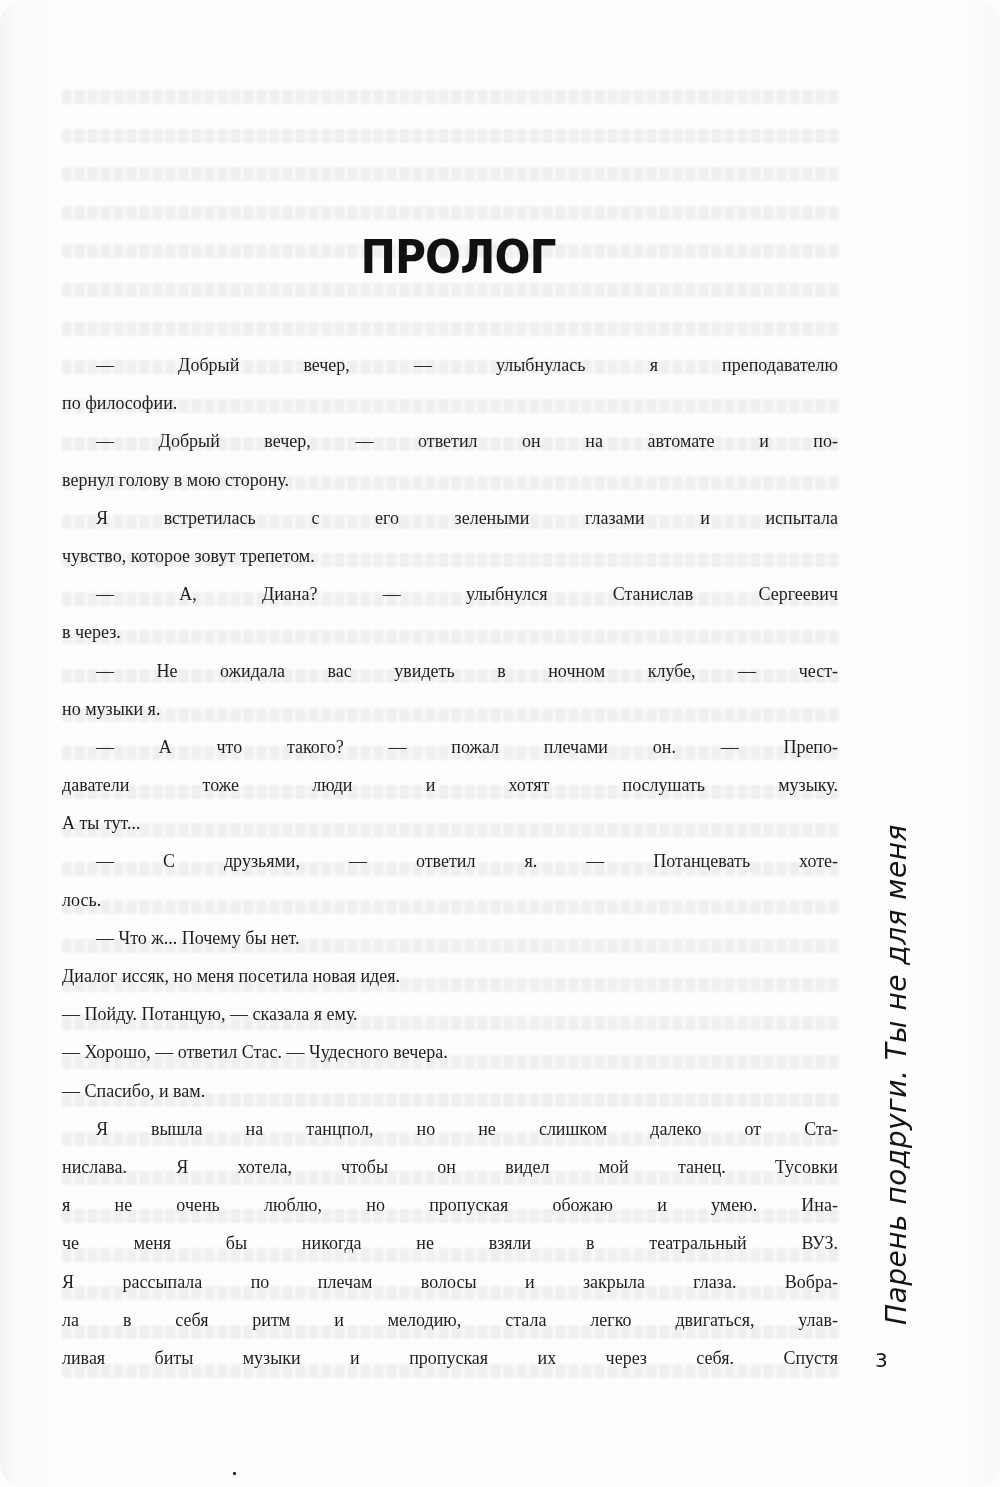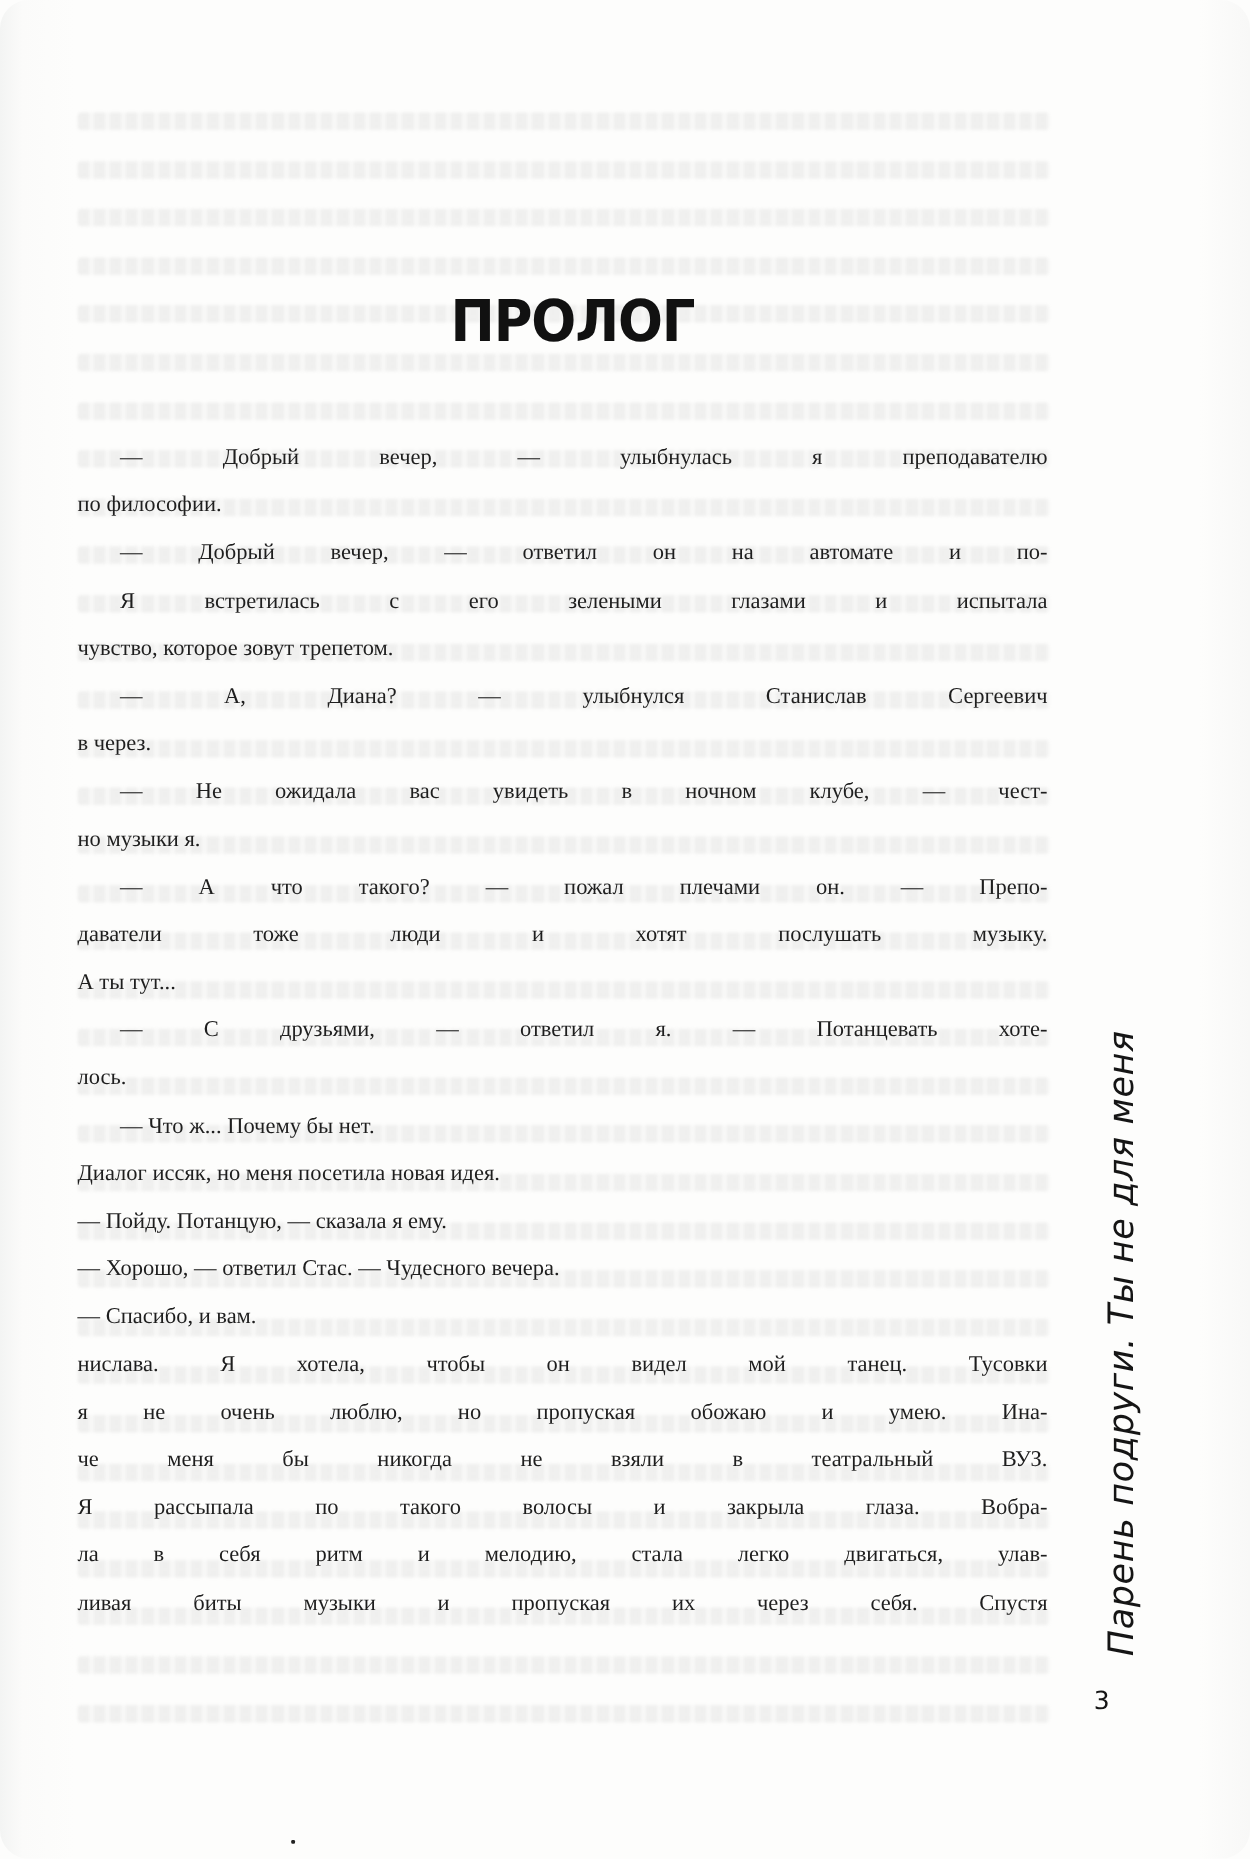--- a/index.html
+++ b/index.html
@@ -101,40 +101,42 @@
     <div class="ghost-line"></div>
     <div class="ghost-line"></div>
   </div>
 
   <div class="title">ПРОЛОГ</div>
 
   <div class="body-text" id="body-text">
       <span class="ln indent" style="white-space: normal;">— Добрый вечер, — улыбнулась я преподавателю</span>
       <span class="ln last">по философии.</span>
       <span class="ln indent" style="white-space: normal;">— Добрый вечер, — ответил он на автомате и по-</span>
+      <span class="ln last">вернул голову в мою сторону.</span>
       <span class="ln indent" style="white-space: normal;">Я встретилась с его зелеными глазами и испытала</span>
       <span class="ln last">чувство, которое зовут трепетом.</span>
       <span class="ln indent" style="white-space: normal;">— А, Диана? — улыбнулся Станислав Сергеевич</span>
       <span class="ln last">в через.</span>
       <span class="ln indent" style="white-space: normal;">— Не ожидала вас увидеть в ночном клубе, — чест-</span>
       <span class="ln last">но музыки я.</span>
       <span class="ln indent" style="white-space: normal;">— А что такого? — пожал плечами он. — Препо-</span>
       <span class="ln" style="white-space: normal;">даватели тоже люди и хотят послушать музыку.</span>
       <span class="ln last">А ты тут...</span>
       <span class="ln indent" style="white-space: normal;">— С друзьями, — ответил я. — Потанцевать хоте-</span>
       <span class="ln last">лось.</span>
       <span class="ln indent last">— Что ж... Почему бы нет.</span>
       <span class="ln last">Диалог иссяк, но меня посетила новая идея.</span>
       <span class="ln last">— Пойду. Потанцую, — сказала я ему.</span>
       <span class="ln last">— Хорошо, — ответил Стас. — Чудесного вечера.</span>
       <span class="ln last">— Спасибо, и вам.</span>
+      <span class="ln indent" style="white-space: normal;">Я вышла на танцпол, но не слишком далеко от Ста-</span>
       <span class="ln" style="white-space: normal;">нислава. Я хотела, чтобы он видел мой танец. Тусовки</span>
       <span class="ln" style="white-space: normal;">я не очень люблю, но пропуская обожаю и умею. Ина-</span>
       <span class="ln" style="white-space: normal;">че меня бы никогда не взяли в театральный ВУЗ.</span>
-      <span class="ln" style="white-space: normal;">Я рассыпала по такого волосы и закрыла глаза. Вобра-</span>
+      <span class="ln" style="white-space: normal;">Я рассыпала по плечам волосы и закрыла глаза. Вобра-</span>
       <span class="ln" style="white-space: normal;">ла в себя ритм и мелодию, стала легко двигаться, улав-</span>
       <span class="ln" style="white-space: normal;">ливая биты музыки и пропуская их через себя. Спустя</span>
     </div>
 
   <div class="running-head">Парень подруги. Ты не для меня</div>
   <div class="page-number">3</div>
   <div class="speck"></div>
 </div>
 
 </body></html>

